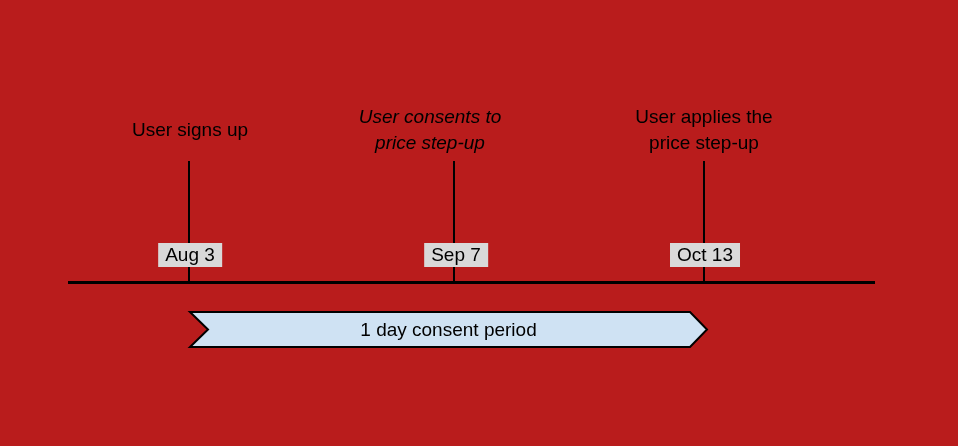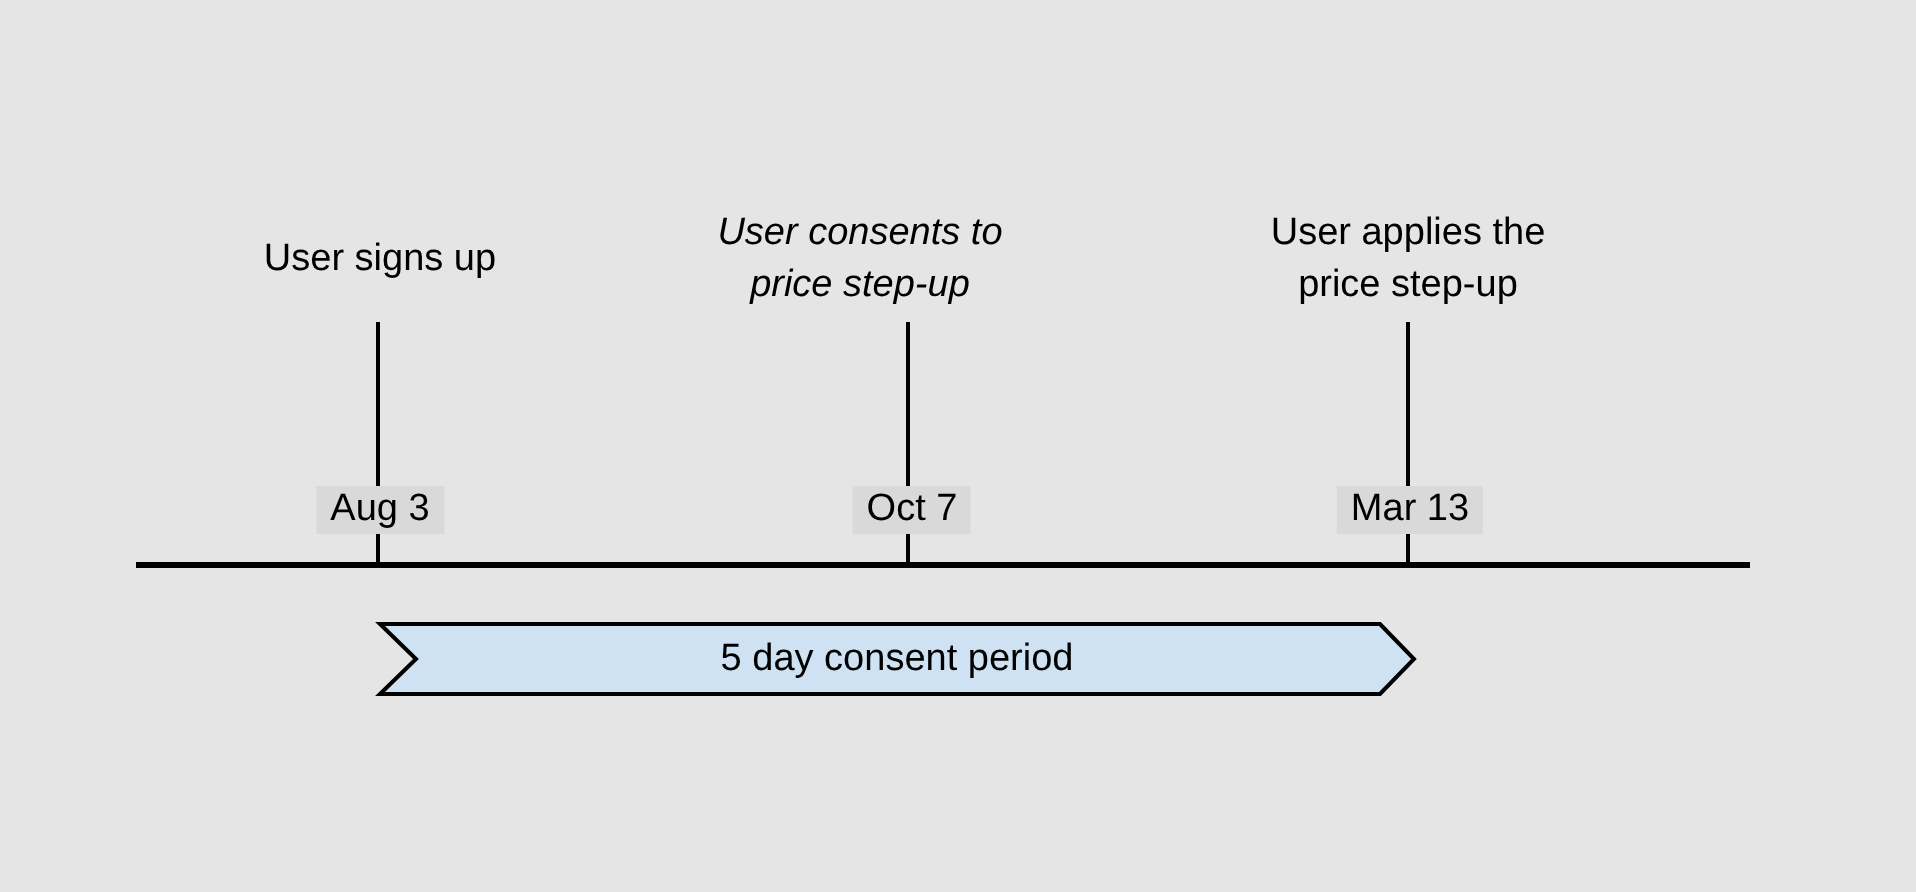--- a/index.html
+++ b/index.html
@@ -4,21 +4,21 @@
 <style>
   html, body {
     margin: 0;
     padding: 0;
     background: #ffffff;
   }
   .canvas {
     position: relative;
     width: 958px;
     height: 446px;
-    background: #e5e5e5;
+    background: #b91c1c;
     overflow: hidden;
     font-family: "Liberation Sans", sans-serif;
     color: #000000;
   }
 
   
   .milestone-title {
     position: absolute;
     top: 104px;
     height: 52px;
@@ -107,21 +107,21 @@
   <div class="milestone-title m3">User applies the
 price step-up</div>
 
   <div class="tick t1"></div>
   <div class="tick t2"></div>
   <div class="tick t3"></div>
 
   <div class="axis"></div>
 
   <div class="date-label d1">Aug 3</div>
-  <div class="date-label d2">Oct 7</div>
-  <div class="date-label d3">Mar 13</div>
+  <div class="date-label d2">Sep 7</div>
+  <div class="date-label d3">Oct 13</div>
 
   <svg class="banner-svg" viewBox="0 0 530 46">
     <polygon points="5,5 505,5 522,22.5 505,40 5,40 23,22.5" stroke="#000000" stroke-width="2" stroke-linejoin="miter" fill="#cfe2f3"></polygon>
   </svg>
-  <div class="banner-label">5 day consent period</div>
+  <div class="banner-label">1 day consent period</div>
 
 </div>
 
 </body></html>

